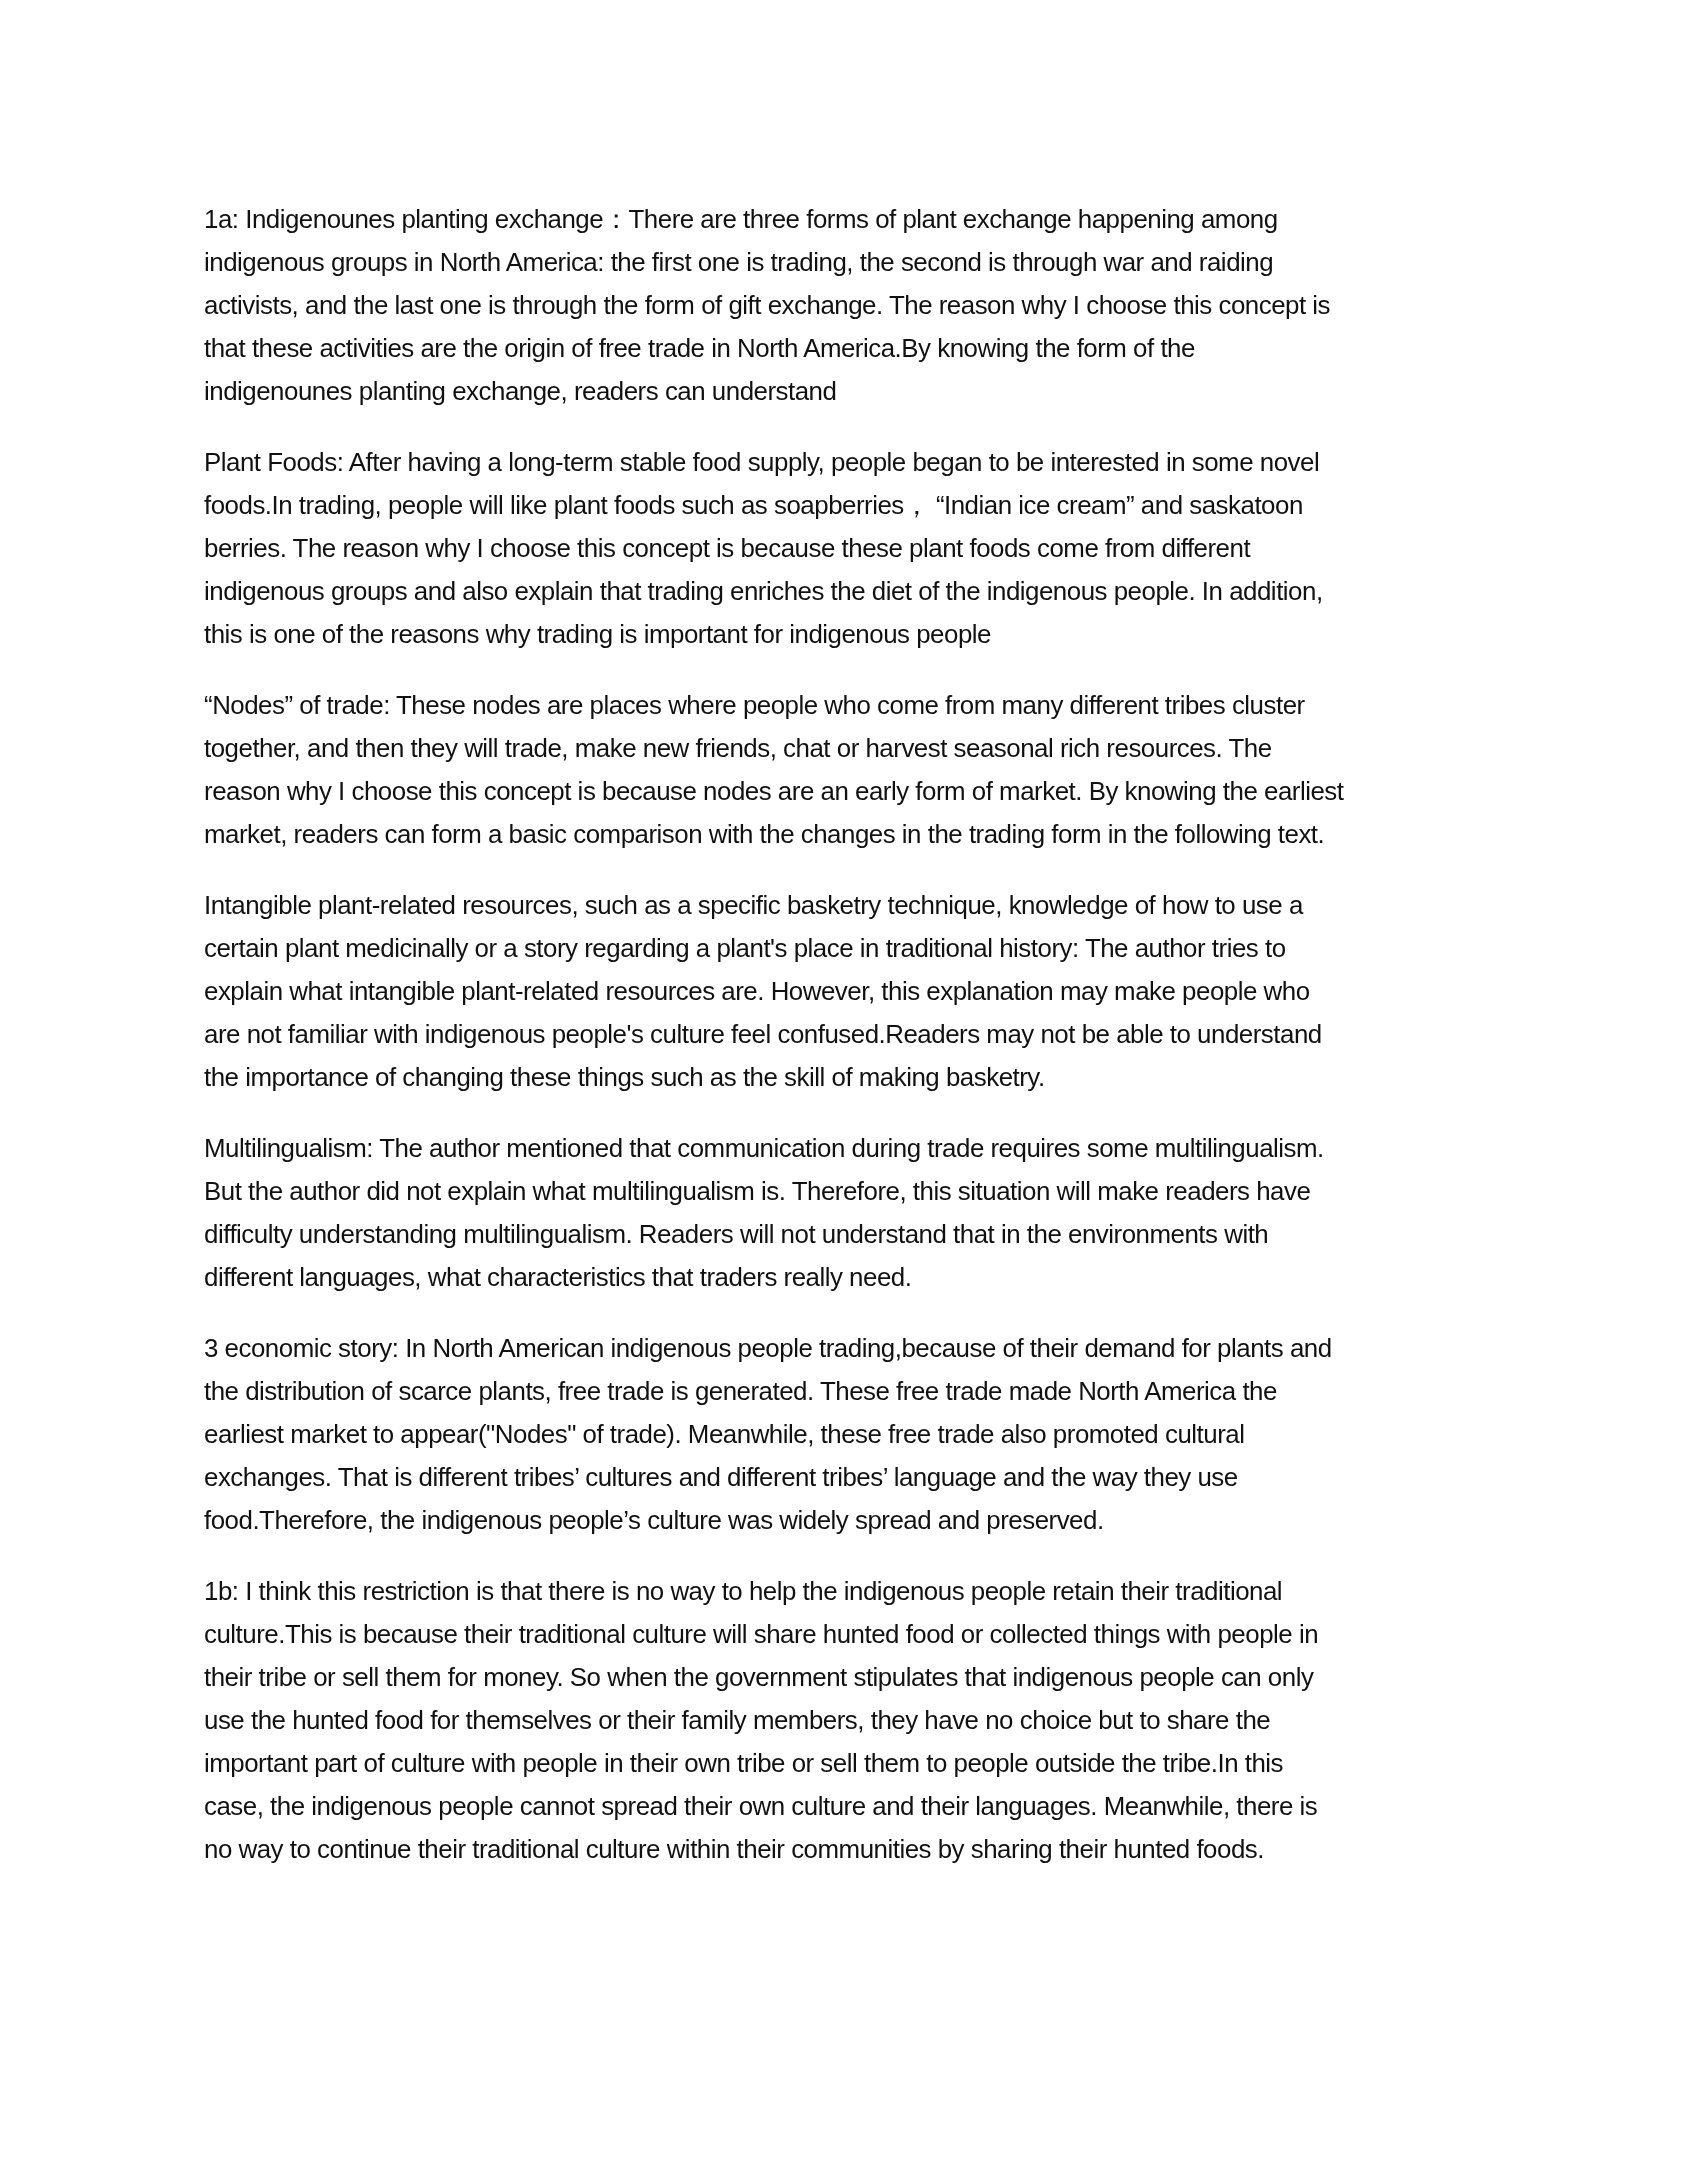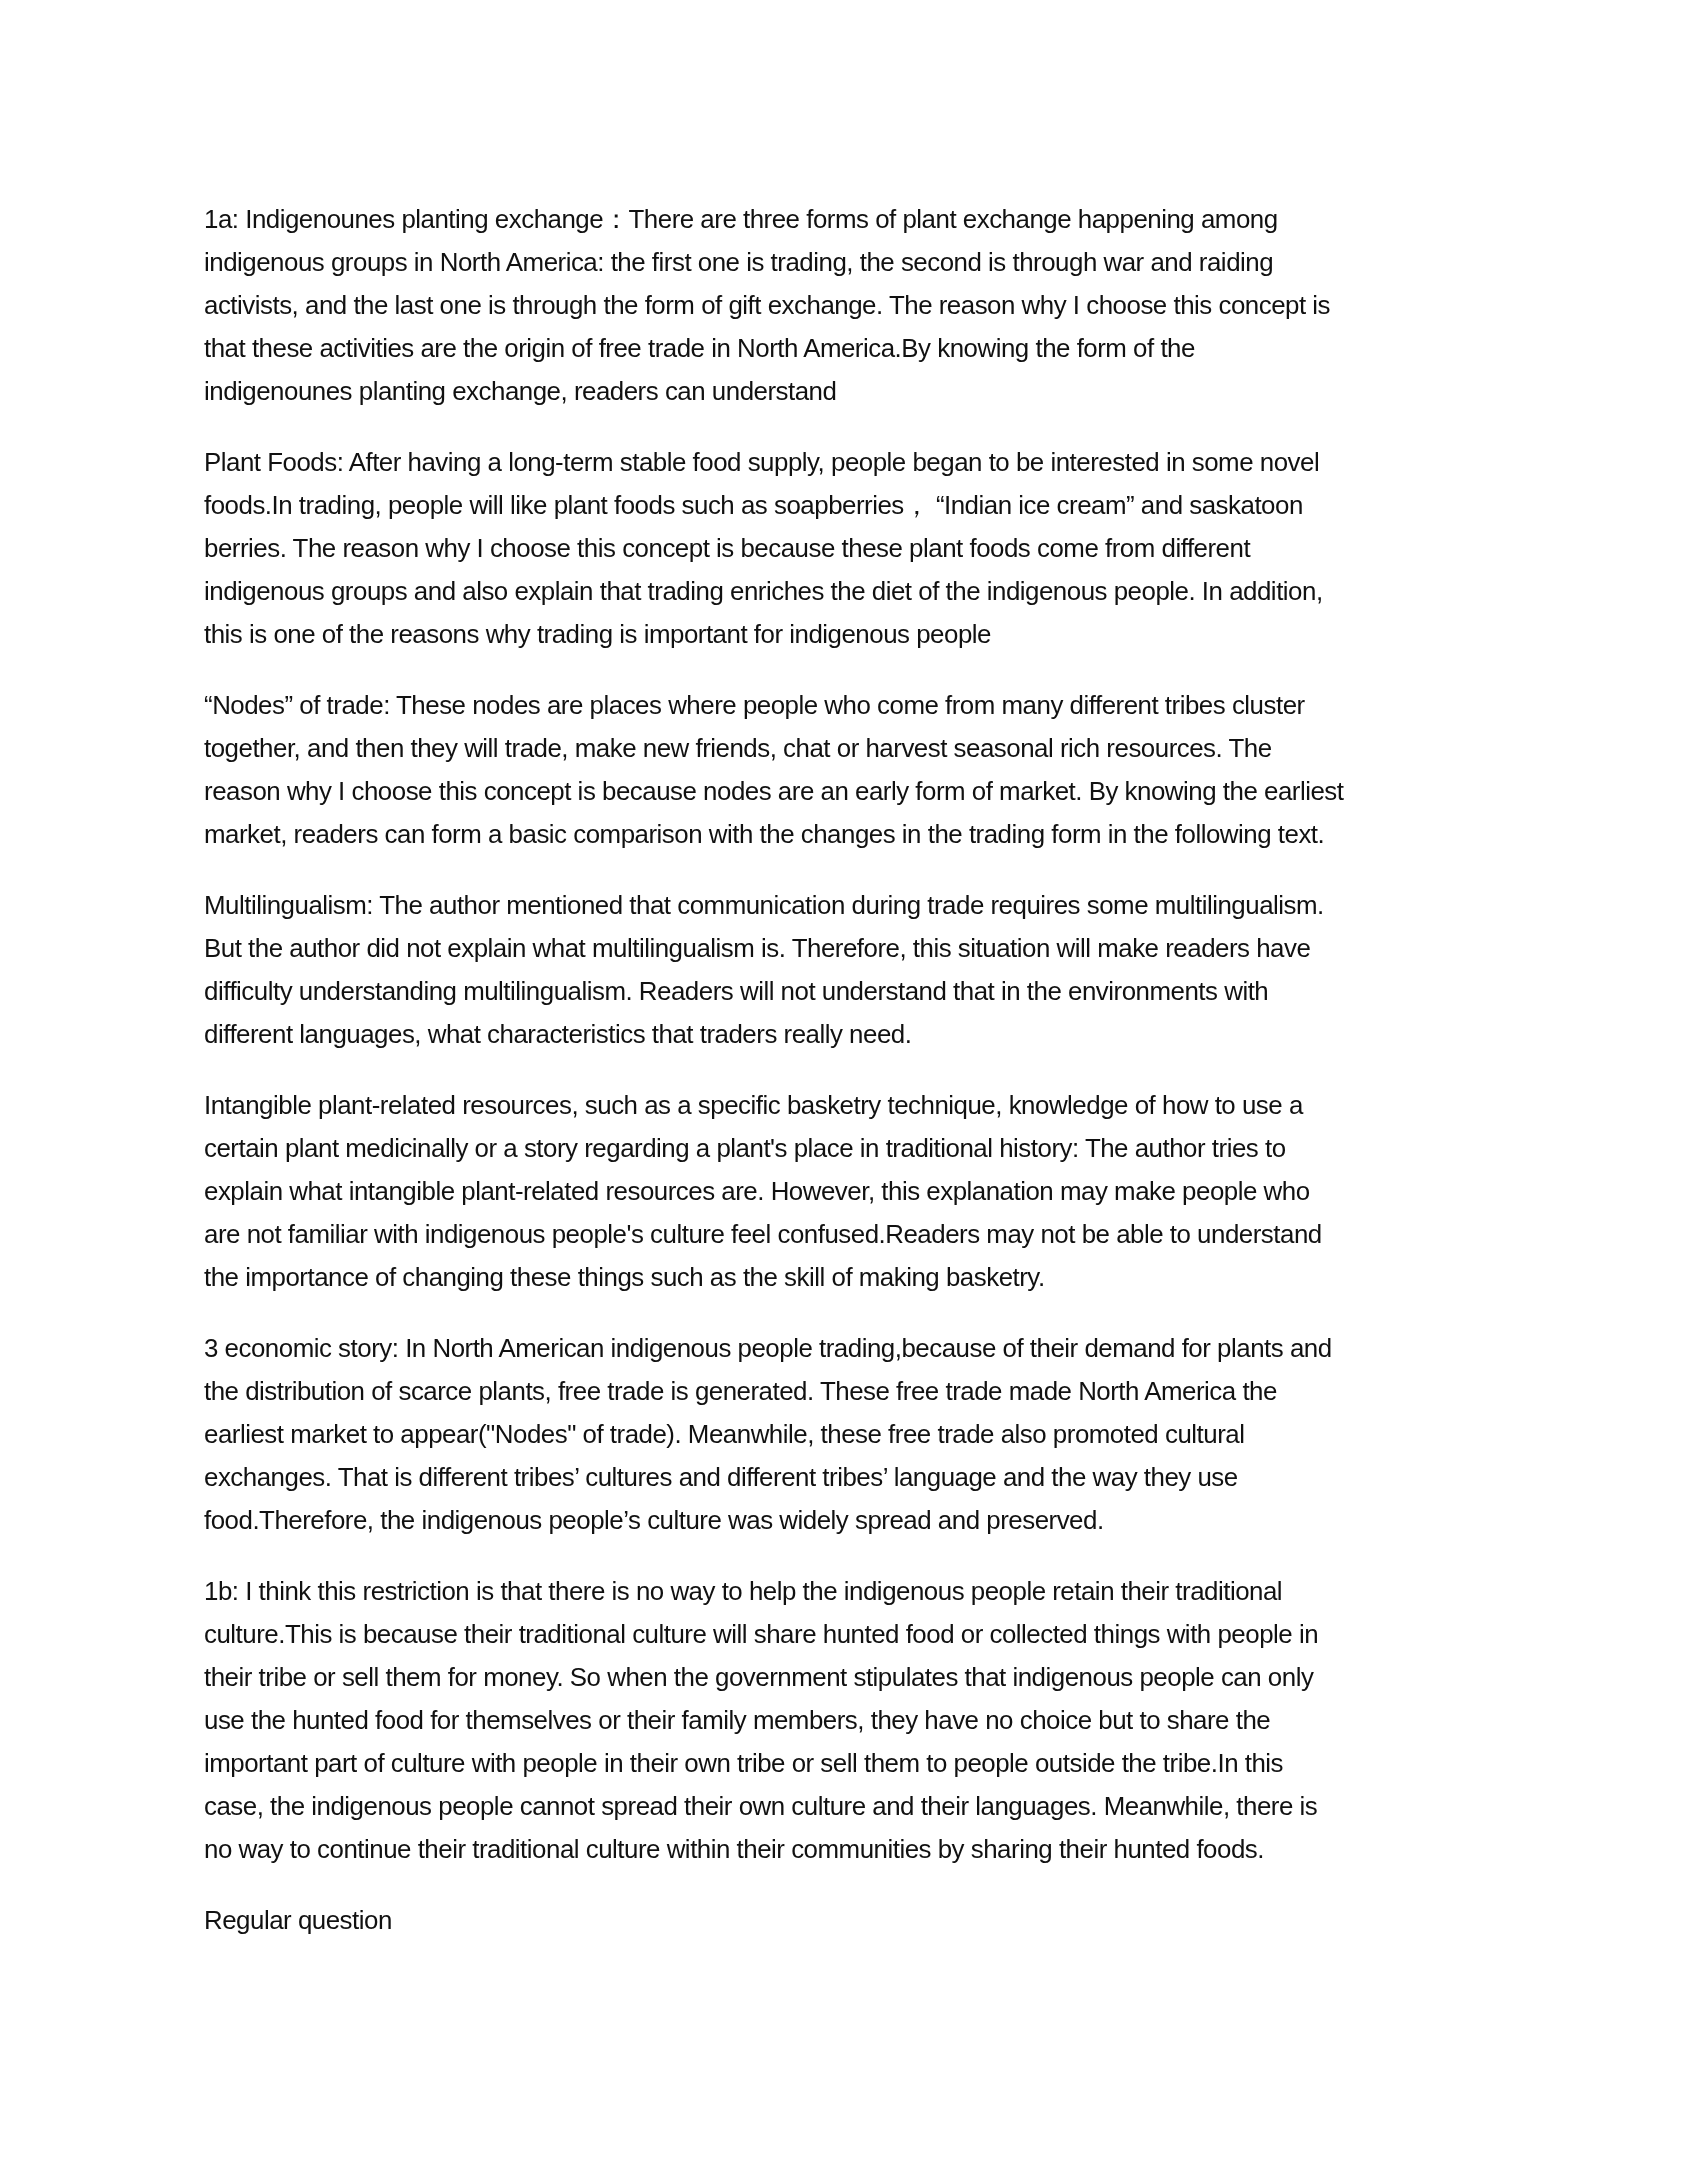--- a/index.html
+++ b/index.html
@@ -60,46 +60,43 @@
         <span class="line" style="transform: scaleX(0.9805);">indigenous groups and also explain that trading enriches the diet of the indigenous people. In addition,</span>
         <span class="line" style="transform: scaleX(0.9805);">this is one of the reasons why trading is important for indigenous people</span>
       </div>
       <div class="para">
         <span class="line" style="transform: scaleX(0.9805);">  “Nodes” of trade:  These nodes are places where people who come  from many different tribes cluster</span>
         <span class="line" style="transform: scaleX(0.9805);">together, and then they will trade, make new friends, chat or harvest seasonal rich resources. The</span>
         <span class="line" style="transform: scaleX(0.9805);">reason why I choose this concept is because nodes are an early form of market. By knowing the earliest</span>
         <span class="line" style="transform: scaleX(0.9805);">market, readers can form a basic comparison with the changes in the trading form in the following text.</span>
       </div>
       <div class="para">
-        <span class="line" style="transform: scaleX(0.9805);">Multilingualism: The author mentioned that communication during trade requires some multilingualism.</span>
-        <span class="line" style="transform: scaleX(0.9805);">But the author did not explain what multilingualism is. Therefore, this situation will make readers have</span>
-        <span class="line" style="transform: scaleX(0.9805);">difficulty understanding multilingualism. Readers will not understand that in the environments with</span>
-        <span class="line" style="transform: scaleX(0.9805);">different languages, what characteristics that traders really need.</span>
-      </div>
-      <div class="para">
         <span class="line" style="transform: scaleX(0.9805);">Intangible plant-related resources, such as a specific basketry technique, knowledge of how to use a</span>
         <span class="line" style="transform: scaleX(0.9805);">certain plant medicinally or a story regarding a plant's place in traditional history: The author tries to</span>
         <span class="line" style="transform: scaleX(0.9805);">explain what intangible plant-related resources are. However, this explanation may make people who</span>
         <span class="line" style="transform: scaleX(0.9805);">are not familiar with indigenous people's culture feel confused.Readers may not be able to understand</span>
         <span class="line" style="transform: scaleX(0.9805);">the importance of changing these things such as the skill of making basketry.</span>
+      </div>
+      <div class="para">
+        <span class="line" style="transform: scaleX(0.9805);">Multilingualism: The author mentioned that communication during trade requires some multilingualism.</span>
+        <span class="line" style="transform: scaleX(0.9805);">But the author did not explain what multilingualism is. Therefore, this situation will make readers have</span>
+        <span class="line" style="transform: scaleX(0.9805);">difficulty understanding multilingualism. Readers will not understand that in the environments with</span>
+        <span class="line" style="transform: scaleX(0.9805);">different languages, what characteristics that traders really need.</span>
       </div>
       <div class="para">
         <span class="line" style="transform: scaleX(0.9805);">3 economic story: In North American indigenous people trading,because of their demand for  plants and</span>
         <span class="line" style="transform: scaleX(0.9805);">the distribution of scarce plants, free trade is generated. These free trade made North America the</span>
         <span class="line" style="transform: scaleX(0.9805);">earliest market to appear("Nodes" of trade). Meanwhile, these free trade also promoted cultural</span>
         <span class="line" style="transform: scaleX(0.9805);">exchanges. That is different tribes’ cultures and different tribes’ language and the way they use</span>
         <span class="line" style="transform: scaleX(0.9805);">food.Therefore, the indigenous people’s culture was widely spread and preserved.</span>
       </div>
       <div class="para">
         <span class="line" style="transform: scaleX(0.9805);">1b: I think this restriction is that there is no way to help the indigenous people retain their traditional</span>
         <span class="line" style="transform: scaleX(0.9805);">culture.This is because their traditional culture will share hunted food or collected things with people in</span>
         <span class="line" style="transform: scaleX(0.9805);">their tribe or sell them for money. So when the government stipulates that indigenous people can only</span>
         <span class="line" style="transform: scaleX(0.9805);">use the hunted food for themselves or their family members, they have no choice but to share the</span>
         <span class="line" style="transform: scaleX(0.9805);">important part of culture with people in their own tribe or sell them to people outside the tribe.In this</span>
         <span class="line" style="transform: scaleX(0.9805);">case, the indigenous people cannot spread their own culture and their languages. Meanwhile, there is</span>
         <span class="line" style="transform: scaleX(0.9805);">no way to continue their traditional culture within their communities by sharing their hunted foods.</span>
       </div>
-      <div class="para">
-        <span class="line" style="transform: scaleX(0.9805);">Regular question</span>
-      </div>
     </div>
 </div>
 
 
 </body></html>

